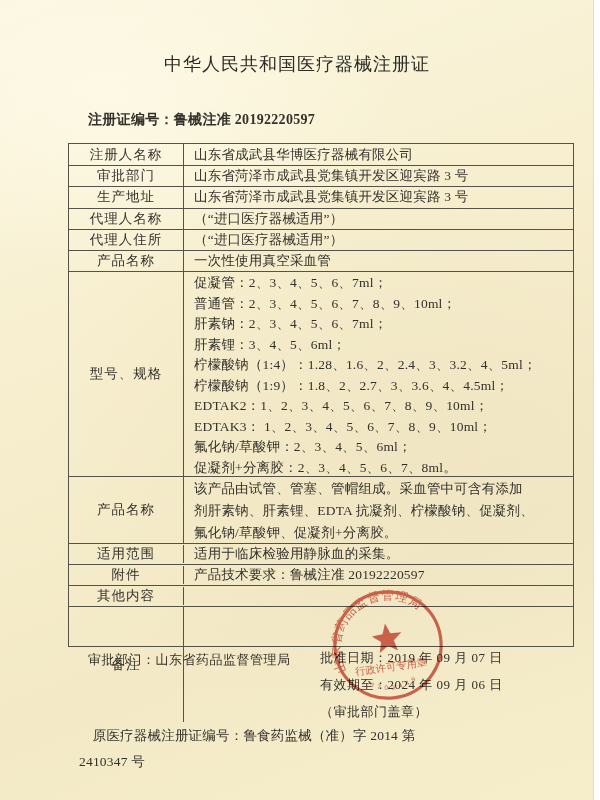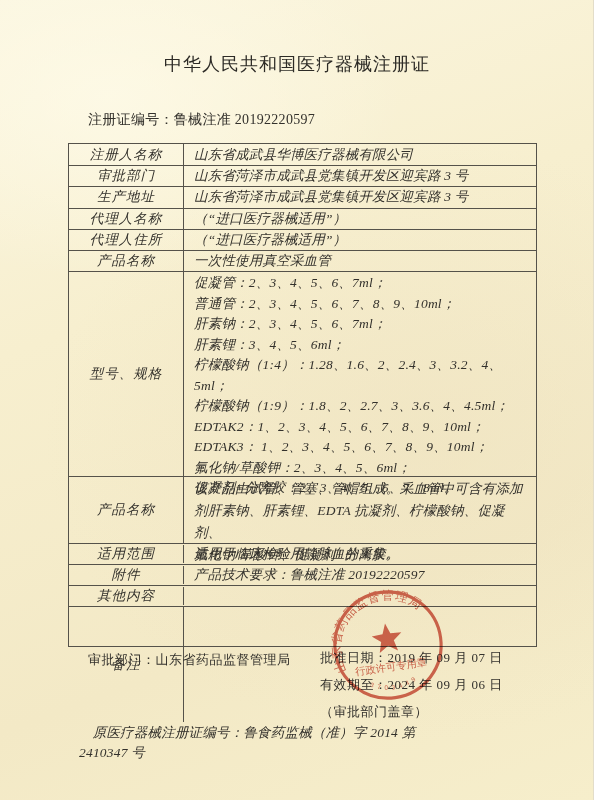--- a/index.html
+++ b/index.html
@@ -19,27 +19,26 @@
     position:absolute;top:0;right:0;width:6px;height:800px;
     background:#ffffff;border-left:1px solid #e3ddc9;
   }
   .title{
     position:absolute;top:52px;left:0;width:594px;
     text-align:center;font-size:18px;letter-spacing:1px;
     color:#2d2b26;white-space:nowrap;
   }
   .cert-no{
     position:absolute;top:111px;left:88px;
-    font-size:14px;font-weight:400;letter-spacing:.3px;
+    font-size:14px;font-weight:700;letter-spacing:.3px;
   }
   .cert-table{
-    position:absolute;top:143px;left:68px;width:469px;
+    position:absolute;top:143px;left:68px;width:506px;
     border:1px solid #55524a;box-sizing:border-box;
     font-size:13.5px;
-    font-style:italic;
   }
   .row{display:flex;border-top:1px solid #55524a;box-sizing:border-box;}
   .row:first-child{border-top:none;}
   .cell{box-sizing:border-box;}
   .label{
     width:115px;flex:0 0 115px;border-right:1px solid #55524a;
     display:flex;align-items:center;justify-content:center;
     text-align:center;letter-spacing:1px;
   }
   .content{
@@ -49,21 +48,21 @@
   .multi .content{
     display:block;white-space:pre-line;align-items:flex-start;
   }
   .r-std{height:21.2px;}
   .r-specs{height:205px;}
   .r-specs .content{line-height:20.5px;padding-top:1px;}
   .r-struct{height:67px;}
   .r-struct .content{line-height:22px;padding-top:1px;}
   .r-small{height:21px;align-items:center;}
   .r-remark{height:40px;flex-direction:column;}
-  .r-remark .content{line-height:20px;padding-top:1px;}
+  .r-remark .content{line-height:26px;padding-top:1px;}
   .footer-left{
     position:absolute;top:651px;left:88px;font-size:13px;letter-spacing:.5px;
   }
   .footer-right{
     position:absolute;top:649px;left:320px;font-size:13px;letter-spacing:.5px;
   }
   .footer-right .fline{margin-bottom:9px;line-height:18px;}
   .seal{
     position:absolute;left:329px;top:586px;width:118px;height:118px;
     transform:rotate(-8deg);

